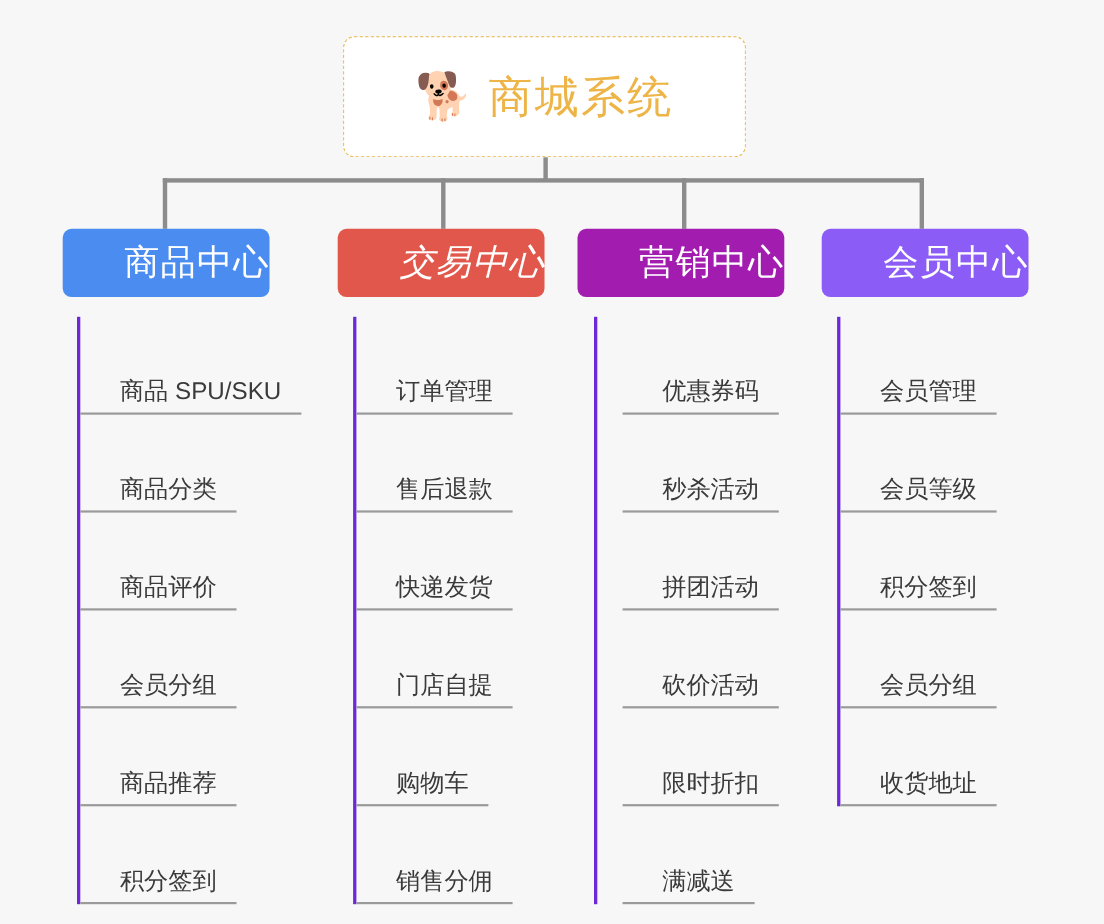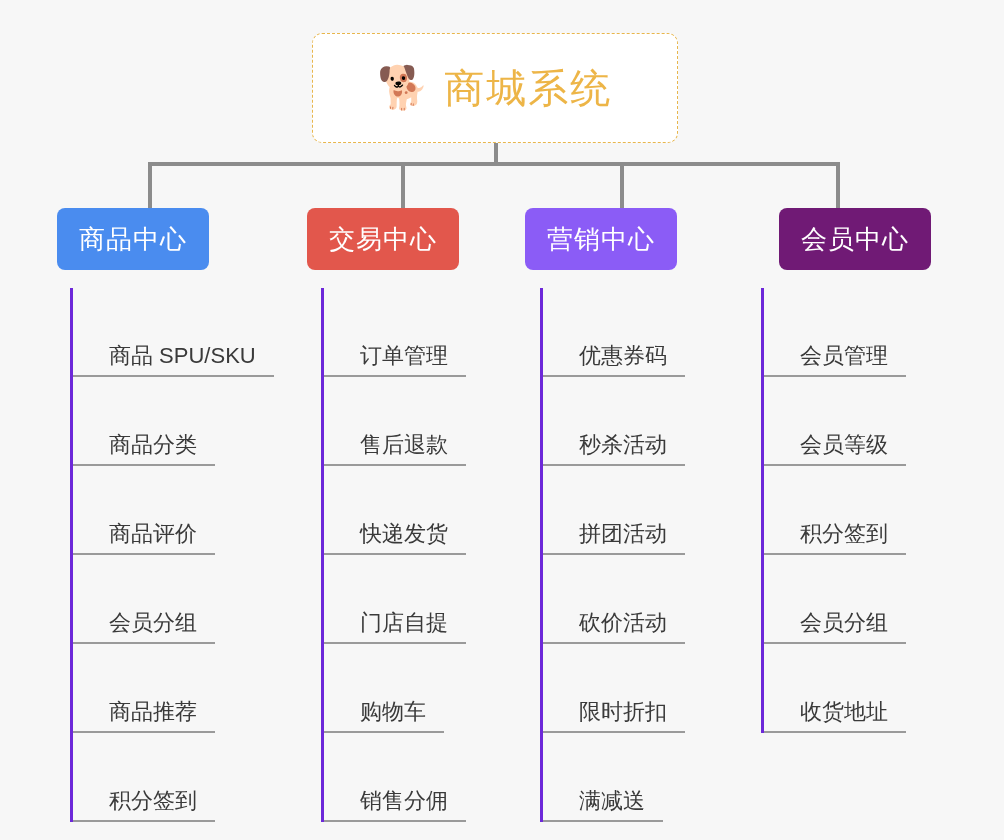--- a/index.html
+++ b/index.html
@@ -35,24 +35,24 @@
   }
 
   
   .conn{position:absolute;background:#8c8c8c;}
   .conn-stem{left:494px;top:143px;width:4px;height:22px;}
   .conn-bar{left:148px;top:162px;width:692px;height:4px;}
   .conn-drop{top:162px;width:4px;height:46px;}
 
   
   .col-header{
-    position:absolute;top:208px;height:62px;width:152px;
+    position:absolute;top:208px;height:62px;width:188px;
     border-radius:8px;
-    display:flex;align-items:center;justify-content:center;
-    color:#ffffff;font-size:26px;letter-spacing:1px;
+    display:flex;align-items:center;justify-content:flex-end;
+    color:#ffffff;font-size:32px;letter-spacing:1px;
     box-sizing:border-box;
   }
 
   
   .leaf-col{
     position:absolute;top:288px;width:230px;
     border-left:3px solid #6d28d9;
     box-sizing:border-box;
     padding-left:0;
   }
@@ -84,27 +84,27 @@
   <div class="conn conn-stem"></div>
   <div class="conn conn-bar"></div>
   <div class="conn conn-drop" id="drop0" style="left: 148px;"></div>
   <div class="conn conn-drop" id="drop1" style="left: 401px;"></div>
   <div class="conn conn-drop" id="drop2" style="left: 620px;"></div>
   <div class="conn conn-drop" id="drop3" style="left: 836px;"></div>
 
   <div class="col-header" id="hdr0" style="left: 57px; background: rgb(74, 140, 239);">
       <span>商品中心</span>
     </div>
-  <div class="col-header" id="hdr1" style="left: 307px; background: rgb(226, 87, 76);">
+  <div class="col-header" id="hdr1" style="left: 307px; background: rgb(226, 87, 76); font-style: italic;">
       <span>交易中心</span>
     </div>
-  <div class="col-header" id="hdr2" style="left: 525px; background: #8b5cf6;">
+  <div class="col-header" id="hdr2" style="left: 525px; background: #a21caf;">
       <span>营销中心</span>
     </div>
-  <div class="col-header" id="hdr3" style="left: 747px; background: #701a75; margin-left: 32px;">
+  <div class="col-header" id="hdr3" style="left: 747px; background: #8b5cf6;">
       <span>会员中心</span>
     </div>
 
   <div class="leaf-col" id="col0" style="left: 70px;">
       <div class="leaf-item">
         <span class="leaf-inner">商品 SPU/SKU</span>
       </div>
       <div class="leaf-item">
         <span class="leaf-inner">商品分类</span>
       </div>
@@ -134,21 +134,21 @@
       <div class="leaf-item">
         <span class="leaf-inner">门店自提</span>
       </div>
       <div class="leaf-item">
         <span class="leaf-inner">购物车</span>
       </div>
       <div class="leaf-item">
         <span class="leaf-inner">销售分佣</span>
       </div>
     </div>
-  <div class="leaf-col" id="col2" style="left: 540px;">
+  <div class="leaf-col" id="col2" style="left: 540px; padding-left: 23px;">
       <div class="leaf-item">
         <span class="leaf-inner">优惠券码</span>
       </div>
       <div class="leaf-item">
         <span class="leaf-inner">秒杀活动</span>
       </div>
       <div class="leaf-item">
         <span class="leaf-inner">拼团活动</span>
       </div>
       <div class="leaf-item">

